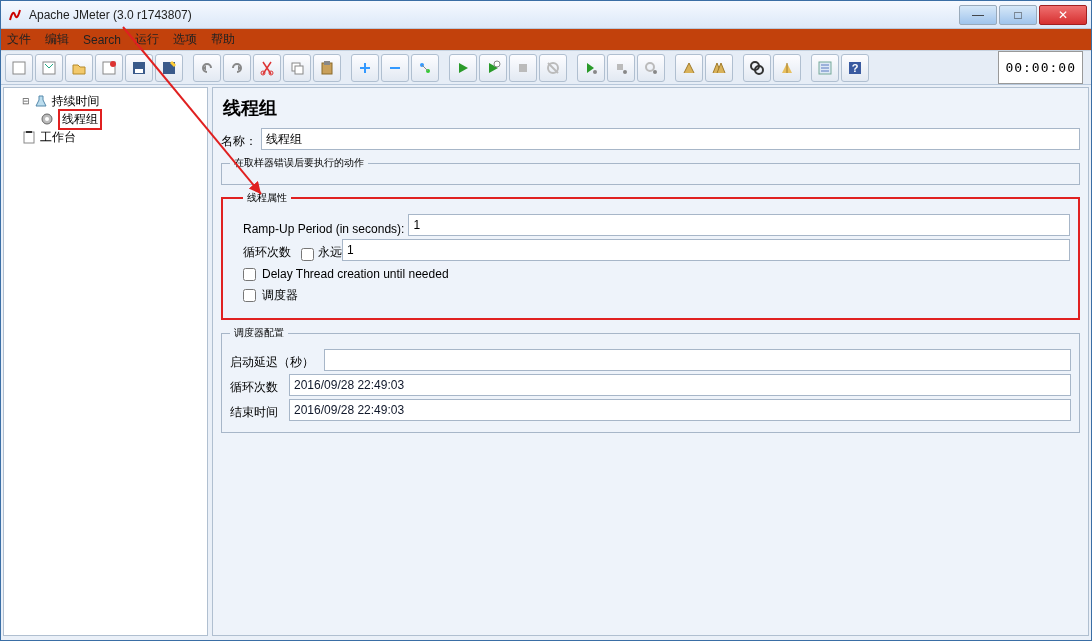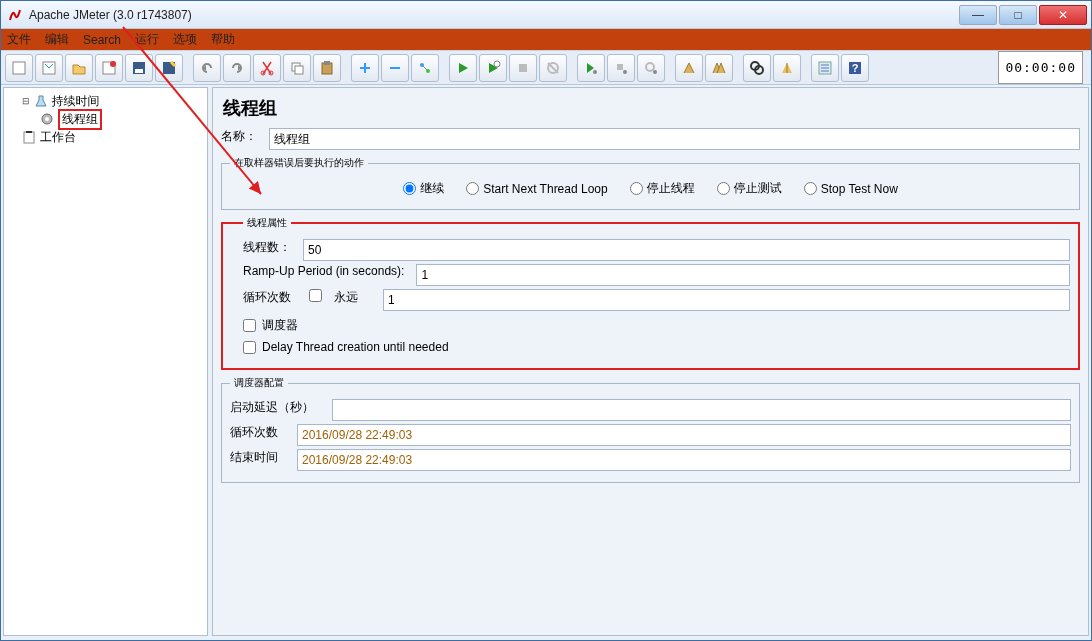--- a/index.html
+++ b/index.html
@@ -18,24 +18,24 @@
   .tsep { width:6px; }
   .timer { margin-left:auto; margin-right:4px; border:1px solid #999; background:#fff; padding:8px 6px; font-family:monospace; font-size:13px; letter-spacing:1px; }
   .body { display:flex; height:calc(641px - 28px - 22px - 34px - 4px); padding:2px; }
   .tree { width:205px; border:1px solid #b0bfd0; background:#fff; margin-right:4px; padding:4px 2px; font-size:12px; position:relative; }
   .tree .node { display:flex; align-items:center; height:18px; padding-left:16px; gap:4px; }
   .tree .node.child { padding-left:34px; }
   .tree .sel { border:2px solid #e02020; padding:0 2px; }
   .handle { font-size:9px; color:#555; }
   .main { flex:1; border:1px solid #b0bfd0; background:#eef3fa; padding:6px 8px; overflow:hidden; position:relative; }
   .h1 { font-size:18px; font-weight:bold; margin:2px 0 8px 2px; }
-  .row { display:flex; align-items:flex-start; margin:3px 0;gap:8px; }
+  .row { display:flex; align-items:flex-end; margin:3px 0; }
   .row label { white-space:nowrap; margin-right:4px; }
   .row input[type=text] { flex:1; height:22px; border:1px solid #a7b6c8; padding:0 4px; background:#fff; font-size:12px; }
-  .row input[readonly] { color:#a16207; }
+  .row input[readonly] { color:#0f172a; }
   fieldset { border:1px solid #a7b6c8; margin:6px 0; padding:6px 8px 8px; }
   fieldset.hl { border:2px solid #e02020;padding-left:20px; }
   legend { padding:0 4px; font-size:10px; }
   .radios { display:flex; gap:22px; justify-content:center; padding:4px 0; }
   .radios label { display:flex; align-items:center; gap:4px; }
   .cbrow { display:flex; align-items:center; gap:6px; margin:6px 0; }
   .arrow-svg { position:absolute; top:8px; left:100px; width:190px; height:200px; pointer-events:none; z-index:10; }
   input[type=radio],input[type=checkbox]{margin:0;}
 </style>
 </head>
@@ -260,67 +260,41 @@
     <div class="main">
       <div class="h1">线程组</div>
 
       <div class="row">
         <label>名称：</label>
         <input type="text" value="线程组" style="">
       </div>
 
       <fieldset>
         <legend>在取样器错误后要执行的动作</legend>
-        <div class="radios">
-          <label>
-              <input type="radio" name="se" checked="" style="">
-              <span>继续</span>
-            </label>
-          <label>
-              <input type="radio" name="se" style="">
-              <span>Start Next Thread Loop</span>
-            </label>
-          <label>
-              <input type="radio" name="se" style="">
-              <span>停止线程</span>
-            </label>
-          <label>
-              <input type="radio" name="se" style="">
-              <span>停止测试</span>
-            </label>
-          <label>
-              <input type="radio" name="se" style="">
-              <span>Stop Test Now</span>
-            </label>
-        </div>
       </fieldset>
 
       <fieldset class="hl">
         <legend>线程属性</legend>
         <div class="row">
-          <label>线程数：</label>
-          <input type="text" value="50" style="">
-        </div>
-        <div class="row">
           <label>Ramp-Up Period (in seconds):</label>
           <input type="text" value="1" style="">
         </div>
         <div class="row">
           <label style="margin-right:10px;">循环次数</label>
           <input type="checkbox" style="">
-          <label style="margin:0 17px 0 4px;">永远</label>
+          <label style="margin:0 0 0 4px;">永远</label>
           <input type="text" value="1" style="">
+        </div>
+        <div class="cbrow">
+          <input type="checkbox" style="">
+          <label>Delay Thread creation until needed</label>
         </div>
         <div class="cbrow">
           <input type="checkbox" style="">
           <label>调度器</label>
-        </div>
-        <div class="cbrow">
-          <input type="checkbox" style="">
-          <label>Delay Thread creation until needed</label>
         </div>
       </fieldset>
 
       <fieldset>
         <legend>调度器配置</legend>
         <div class="row">
           <label style="width:90px">启动延迟（秒）</label>
           <input type="text" style="">
         </div>
         <div class="row">

